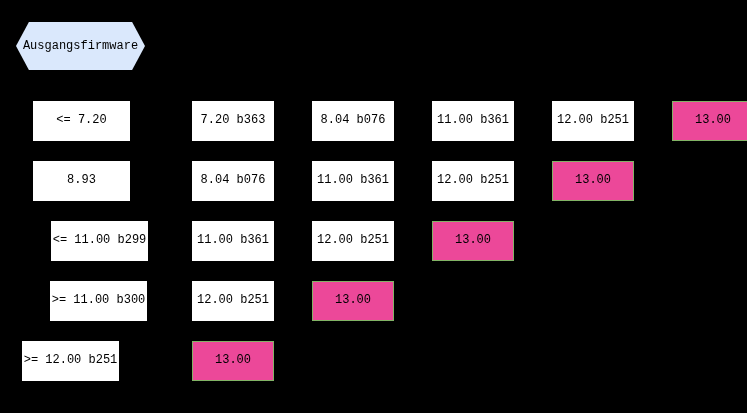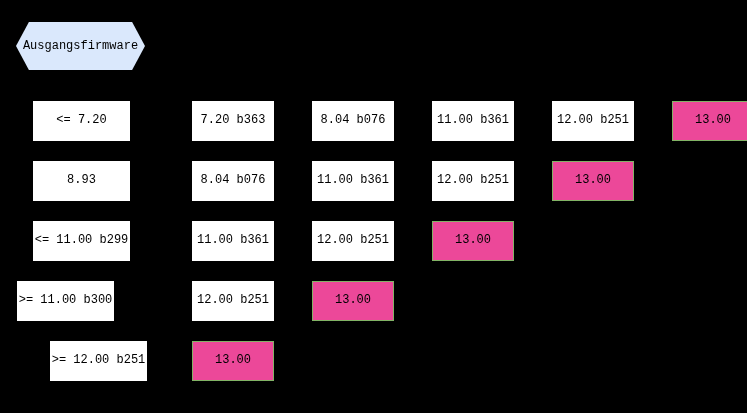--- a/index.html
+++ b/index.html
@@ -118,42 +118,42 @@
       </div>
       <div class="node col-step plain" style="left: 296px; top: 161px;">
         <span>11.00 b361</span>
       </div>
       <div class="node col-step plain" style="left: 416px; top: 161px;">
         <span>12.00 b251</span>
       </div>
       <div class="node col-step target" style="left: 536px; top: 161px;">
         <span>13.00</span>
       </div>
-      <div class="node plain col-start" style="left: 17px; top: 221px;">
+      <div class="node plain col-start" style="left: 35px; top: 221px;">
         <span>&lt;= 11.00 b299</span>
       </div>
       <div class="node col-step plain" style="left: 176px; top: 221px;">
         <span>11.00 b361</span>
       </div>
       <div class="node col-step plain" style="left: 296px; top: 221px;">
         <span>12.00 b251</span>
       </div>
       <div class="node col-step target" style="left: 416px; top: 221px;">
         <span>13.00</span>
       </div>
-      <div class="node plain col-start" style="left: 1px; top: 281px;">
+      <div class="node plain col-start" style="left: 34px; top: 281px;">
         <span>&gt;= 11.00 b300</span>
       </div>
       <div class="node col-step plain" style="left: 176px; top: 281px;">
         <span>12.00 b251</span>
       </div>
       <div class="node col-step target" style="left: 296px; top: 281px;">
         <span>13.00</span>
       </div>
-      <div class="node plain col-start" style="left: 34px; top: 341px;">
+      <div class="node plain col-start" style="left: 6px; top: 341px;">
         <span>&gt;= 12.00 b251</span>
       </div>
       <div class="node col-step target" style="left: 176px; top: 341px;">
         <span>13.00</span>
       </div>
     </div>
 
 </div>
 
 </body></html>

